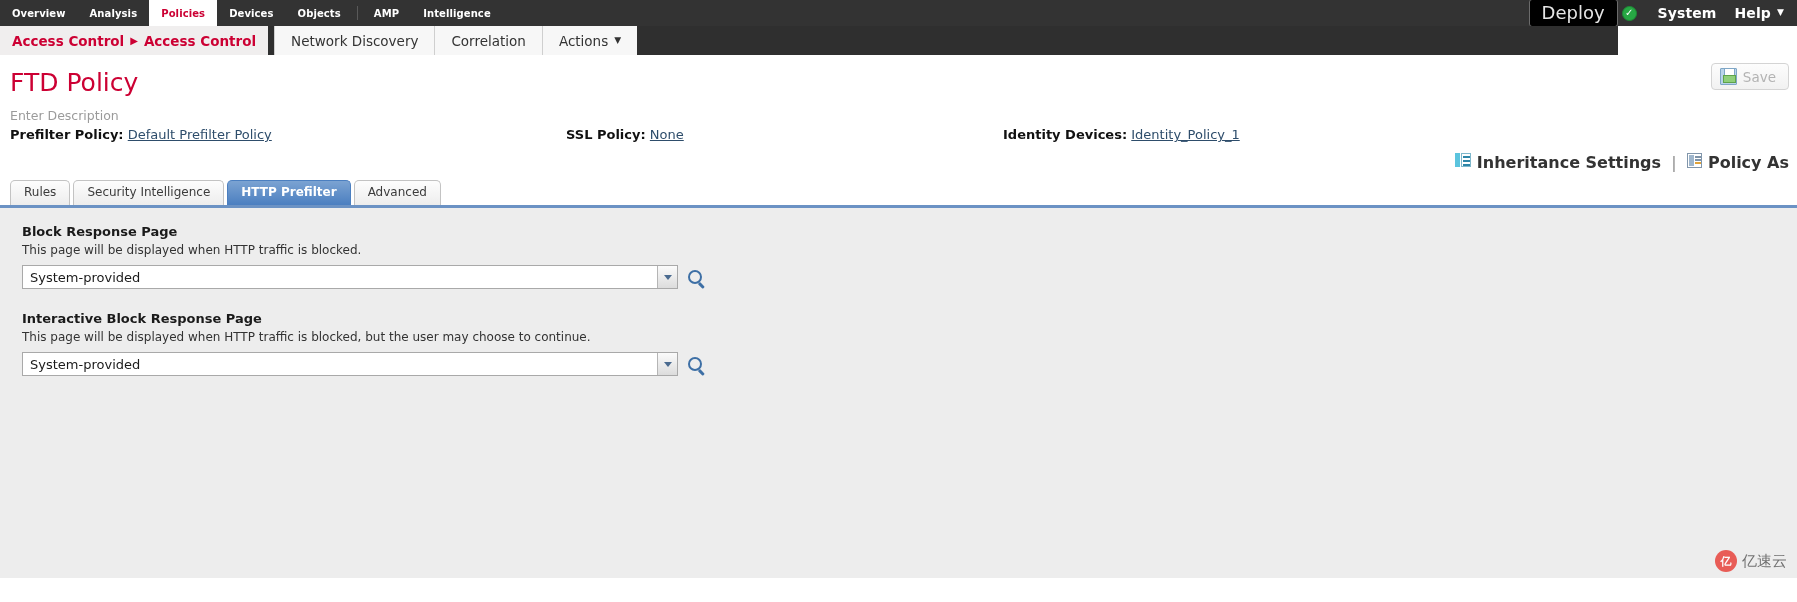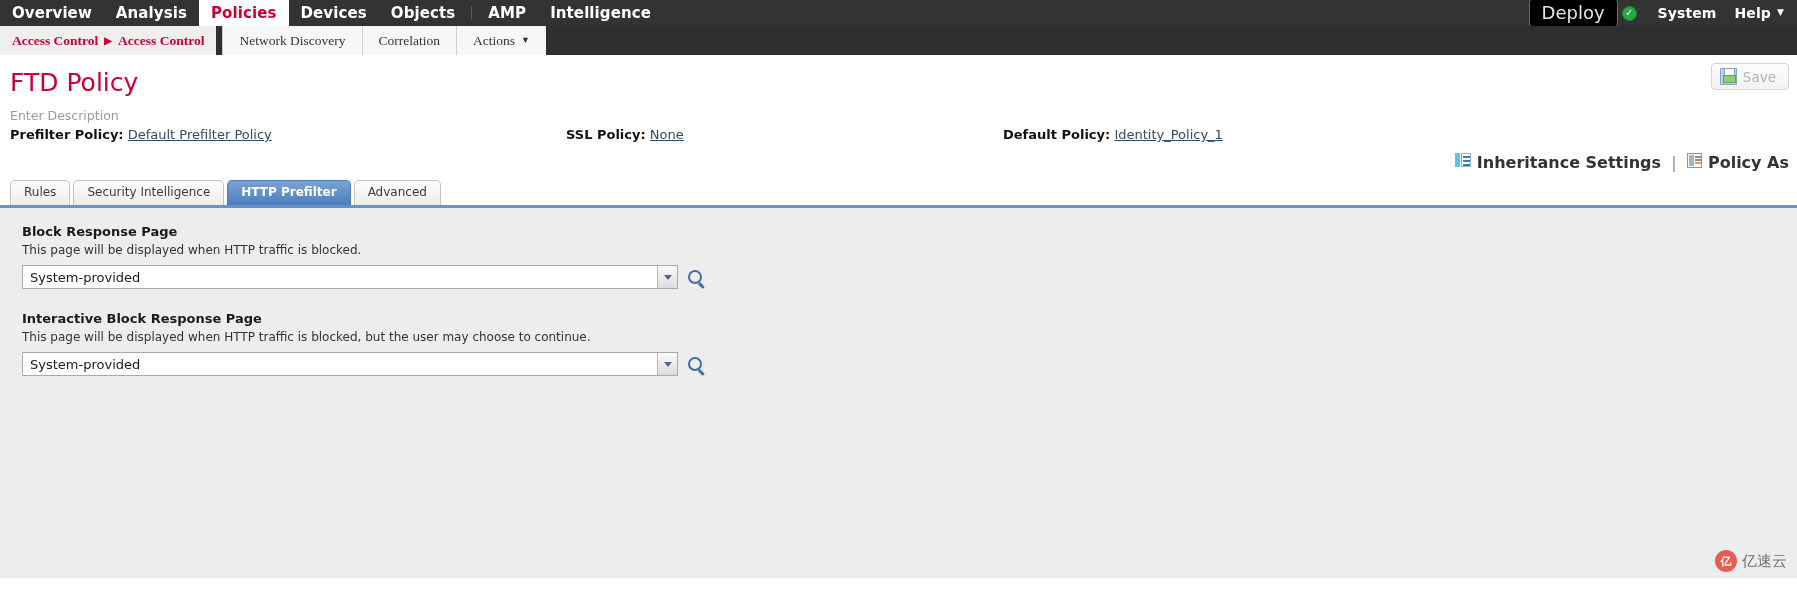--- a/index.html
+++ b/index.html
@@ -18,21 +18,21 @@
     background: #333333;
     display: flex;
     align-items: stretch;
     width: 1797px;
   }
   .topnav-left { display: flex; align-items: stretch; }
   .nav-item {
     display: flex; align-items: center;
     padding: 0 12px;
     color: #ffffff;
-    font-size: 15px;
+    font-size: 10px;
     font-weight: bold;
     letter-spacing: .1px;
     cursor: pointer;
     white-space: nowrap;
   }
   .nav-item.active {
     background: #ffffff;
     color: #cc0033;
   }
   .nav-sep {
@@ -67,22 +67,21 @@
   }
   .topnav-right .nav-item { padding: 0 9px; font-size: 14px; }
 
   
   .subnav {
     position: relative;
     height: 29px;
     background: #2f2f2f;
     display: flex;
     align-items: stretch;
-    width: 1797px;
-    font-family: Liberation Serif, serif;
+    width: 1618px;
   }
   .breadcrumb-tab {
     background: #f0eeee;
     display: flex; align-items: center;
     padding: 0 12px;
     color: #cc0033;
     font-weight: bold;
     font-size: 13.5px;
     white-space: nowrap;
     cursor: pointer;
@@ -379,21 +378,21 @@
 <div class="policy-row">
   <div class="policy-item" style="left:10px;">
     <span class="policy-label">Prefilter Policy:</span>
     <span class="policy-link">Default Prefilter Policy</span>
   </div>
   <div class="policy-item" style="left:566px;">
     <span class="policy-label">SSL Policy:</span>
     <span class="policy-link">None</span>
   </div>
   <div class="policy-item" style="left:1003px;">
-    <span class="policy-label">Default Policy:</span>
+    <span class="policy-label">Identity Devices:</span>
     <span class="policy-link">Identity_Policy_1</span>
   </div>
 </div>
 
 <div class="settings-row">
   <span class="icon-inherit">
     <span class="bar-l"></span>
       <span class="lines"></span>
   </span>
   <span class="settings-link">Inheritance Settings</span>

